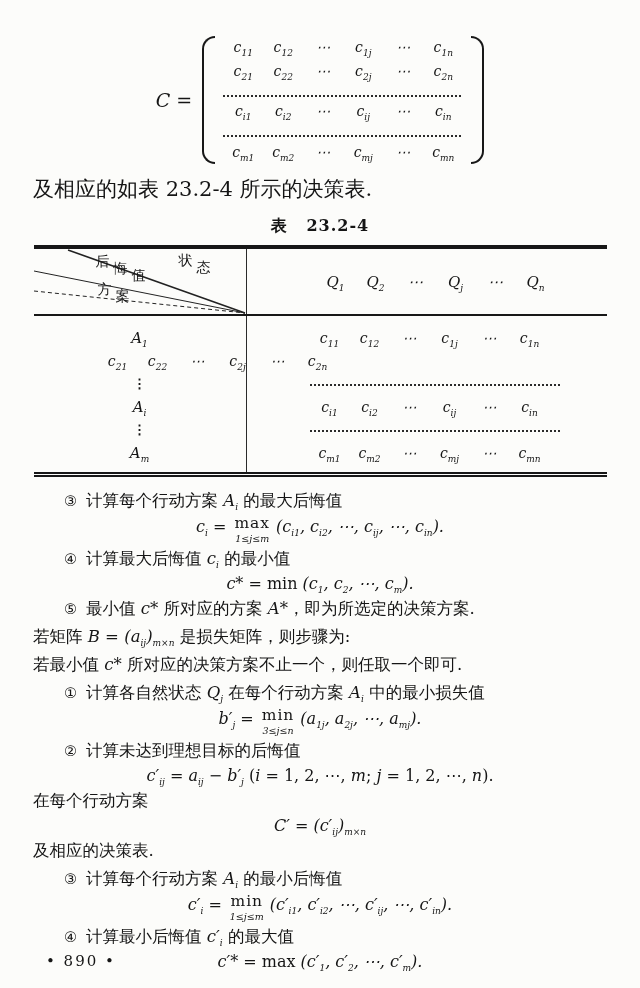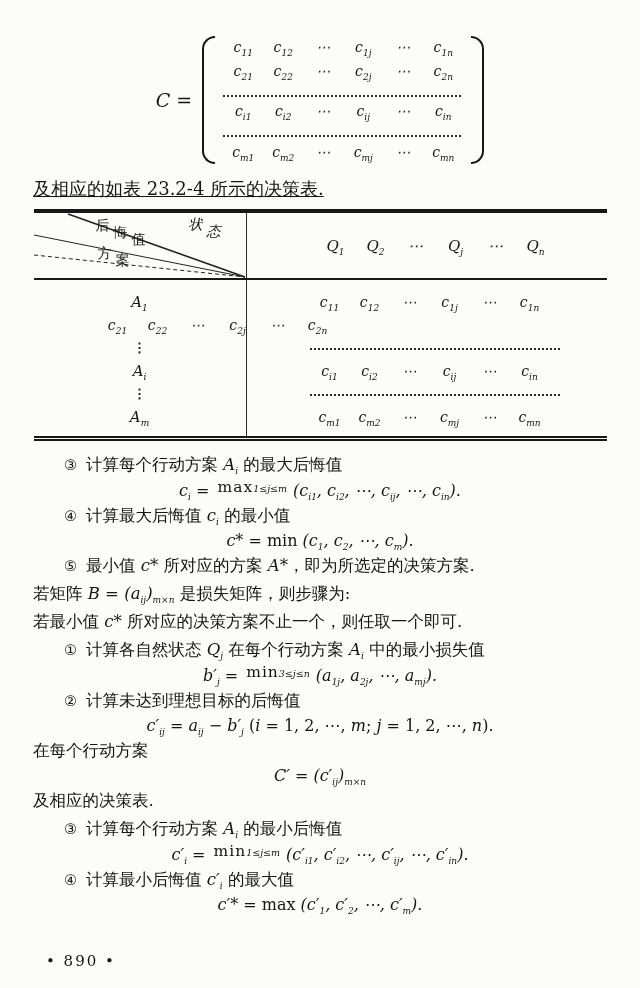--- a/index.html
+++ b/index.html
@@ -18,37 +18,37 @@
   .paren { width:13px; height:128px; box-sizing:border-box; border:2.5px solid #171717; }
   .paren-l { border-right:none; border-radius:22px 0 0 22px; }
   .paren-r { border-left:none;  border-radius:0 22px 22px 0; }
   .matrix-grid { display:flex; flex-direction:column; justify-content:space-between;
                  height:122px; padding:3px 8px; }
   .m-row { display:flex; }
   .m-cell { width:40px; text-align:center; font-style:italic; font-size:14px; line-height:17px; }
   .dots-row { width:238px; height:8px; border-bottom:2px dotted #2a2a2a; }
 
   
-  .para { font-size:18px; line-height:24px; margin:0; padding:0 28px 0 33px;text-decoration:underline; }
+  .para { font-size:21px; line-height:24px; margin:0; padding:0 28px 0 33px; }
   .intro { margin-top:13px; }
 
   
   .tbl-caption { text-align:center; margin-top:15px; font-size:16px; font-weight:bold; }
   .tbl-caption .cap-num { margin-left:14px; letter-spacing:1px; }
   .tbl { position:relative; width:573px; margin:8px auto 0;
          border-top:4px solid #171717; border-bottom:5px double #171717; }
   .vline { position:absolute; left:212px; top:0; bottom:0; width:1.5px; background:#2a2a2a; }
   .tbl-header { position:relative; height:65px; border-bottom:2.5px solid #171717; }
   .corner { position:absolute; left:0; top:0; width:212px; height:49px; }
   .diag-label { position:absolute; font-size:14px; line-height:14px; white-space:nowrap; }
   .diag-label span { display:inline-block; margin-right:4px; }
   .diag-label span:nth-child(2) { transform:translateY(7px); }
   .diag-label span:nth-child(3) { transform:translateY(14px); }
   .lbl-value  { left:62px;  top:5px; }
-  .lbl-state  { left:155px; top:4px;font-style:italic; }
+  .lbl-state  { left:145px; top:4px; }
   .lbl-plan   { left:64px;  top:33px; }
   .qrow { position:absolute; left:212px; right:0; top:0; bottom:0;
           display:flex; align-items:center; padding-left:70px; }
   .q-cell { width:40px; text-align:center; font-style:italic; font-size:15px; }
   .tbl-body { padding:10px 0 8px; }
   .t-row { display:flex; align-items:center; height:23px; }
   .row-label { width:212px; text-align:center; font-style:italic; font-size:15px; }
   .row-label.vdots { font-style:normal; font-weight:bold; font-size:13px; }
   .val-area { display:flex; padding-left:64px; }
   .v-cell { width:40px; text-align:center; font-style:italic; font-size:14px; }
@@ -56,21 +56,21 @@
 
   
   #steps { margin-top:12px; }
   .step-line { padding-left:64px; padding-right:4px; font-size:16.5px; line-height:24px; margin-top:4px; }
   .flush-line { padding-left:33px; padding-right:20px; font-size:16.5px; line-height:24px; margin-top:4px; }
   .step-num { font-family:"DejaVu Sans","Liberation Sans",sans-serif; font-size:14.5px; margin-right:9px; }
   .formula-line { text-align:center; font-size:16px; margin:3px 0 4px; }
   .limop-line { display:flex; justify-content:center; align-items:flex-start; margin:3px 0 4px;
                 font-size:16px; }
   .limop-line .lhs { margin-right:8px; padding-top:1px; }
-  .op-stack { display:inline-flex; flex-direction:row; align-items:center; line-height:1;
+  .op-stack { display:inline-flex; flex-direction:column; align-items:center; line-height:1;
               margin-right:6px; }
   .op-stack .op { font-size:15.5px; letter-spacing:1px; }
   .op-stack .cond { font-size:9.5px; margin-top:2px; font-style:italic; }
   .limop-line .args { padding-top:1px; }
 
   
   .page-num { position:absolute; left:46px; bottom:18px; font-size:15px; letter-spacing:2px; }
 </style>
 </head>
 <body>
@@ -114,20 +114,24 @@
           <span class="m-cell">c<sub>mj</sub></span>
           <span class="m-cell">⋯</span>
           <span class="m-cell">c<sub>mn</sub></span>
         </div>
       </div>
     <span class="paren paren-r"></span>
   </div>
 
   <p class="para intro"><span class="mt">及相应的如表 23.2-4 所示的决策表.</span></p>
 
+  <div class="tbl-caption">
+    <span class="cap-label">表</span>
+    <span class="cap-num">23.2-4</span>
+  </div>
 
   <div class="tbl">
     <div class="vline"></div>
     <div class="tbl-header">
       <div class="corner">
         <svg width="212" height="65" viewBox="0 0 212 65">
           <line x1="34" y1="1" x2="211" y2="64" stroke="#222" stroke-width="1.6"></line>
           <line x1="0" y1="22" x2="211" y2="64" stroke="#222" stroke-width="1"></line>
           <line x1="0" y1="42" x2="211" y2="64" stroke="#222" stroke-width="1" stroke-dasharray="4 3"></line>
         </svg>

